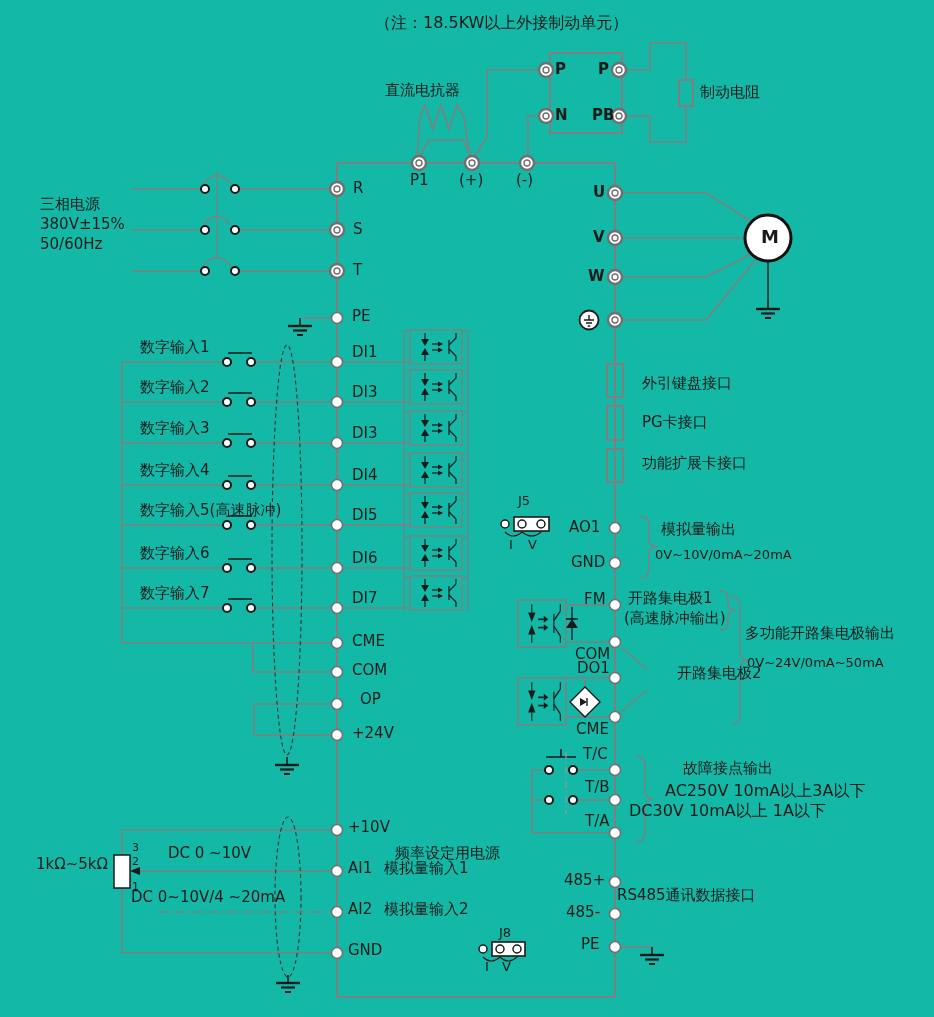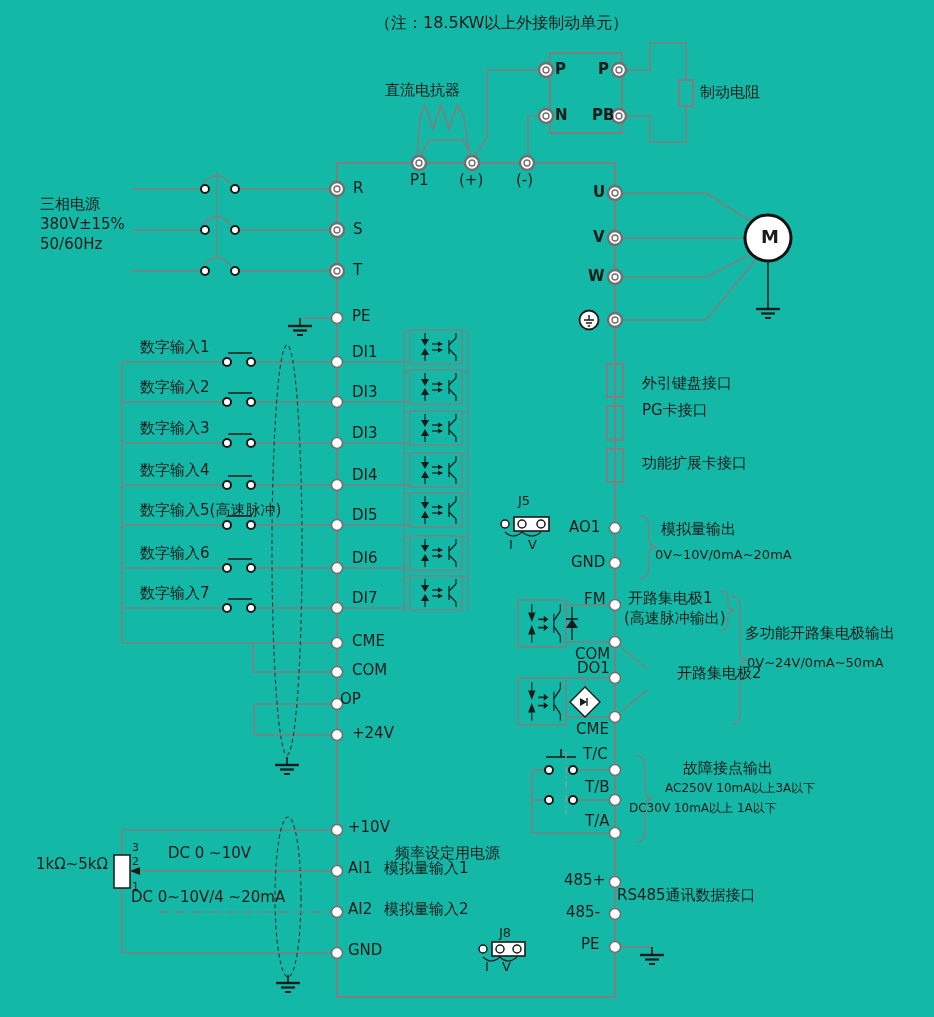--- a/index.html
+++ b/index.html
@@ -1,21 +1,21 @@
 <!DOCTYPE html>
 <html><head>
 <meta charset="utf-8">
 <style>
   html,body{margin:0;padding:0;background:#fff;}
   #diagram{position:relative;width:934px;height:1017px;background:#14b8a6;
     font-family:"DejaVu Sans","Liberation Sans",sans-serif;overflow:hidden;padding-left:24px;}
   #wires{position:absolute;left:0;top:0;}
   .lbl{position:absolute;font-size:15px;line-height:1.15;color:#1a1a1a;white-space:nowrap;}
   .sm{font-size:13px;}
-  .md{font-size:12px;}
+  .md{font-size:16px;}
   .xs{font-size:11px;}
   .b{font-weight:bold;}
 </style>
 </head>
 <body>
 
 <div id="diagram">
 
 <svg id="wires" width="934" height="1017" viewBox="0 0 934 1017">
   <defs>
@@ -287,25 +287,25 @@
 <span class="lbl" style="left:352px;top:344px">DI1</span>
 <span class="lbl" style="left:352px;top:384px">DI3</span>
 <span class="lbl" style="left:352px;top:425px">DI3</span>
 <span class="lbl" style="left:352px;top:467px">DI4</span>
 <span class="lbl" style="left:352px;top:507px">DI5</span>
 <span class="lbl" style="left:352px;top:550px">DI6</span>
 <span class="lbl" style="left:352px;top:590px">DI7</span>
 
 <span class="lbl" style="left:352px;top:633px">CME</span>
 <span class="lbl" style="left:352px;top:662px">COM</span>
-<span class="lbl" style="left:340px;top:691px">OP</span>
+<span class="lbl" style="left:360px;top:691px">OP</span>
 <span class="lbl" style="left:352px;top:725px">+24V</span>
 
 <span class="lbl" style="left:642px;top:375px">外引键盘接口</span>
-<span class="lbl" style="left:642px;top:402px">PG卡接口</span>
+<span class="lbl" style="left:642px;top:414px">PG卡接口</span>
 <span class="lbl" style="left:642px;top:455px">功能扩展卡接口</span>
 
 <span class="lbl sm" style="left:518px;top:494px">J5</span>
 <span class="lbl sm" style="left:509px;top:538px">I</span>
 <span class="lbl sm" style="left:528px;top:538px">V</span>
 
 <span class="lbl" style="left:569px;top:519px">AO1</span>
 <span class="lbl" style="left:571px;top:554px">GND</span>
 <span class="lbl" style="left:661px;top:521px">模拟量输出</span>
 <span class="lbl sm" style="left:655px;top:548px">0V~10V/0mA~20mA</span>

